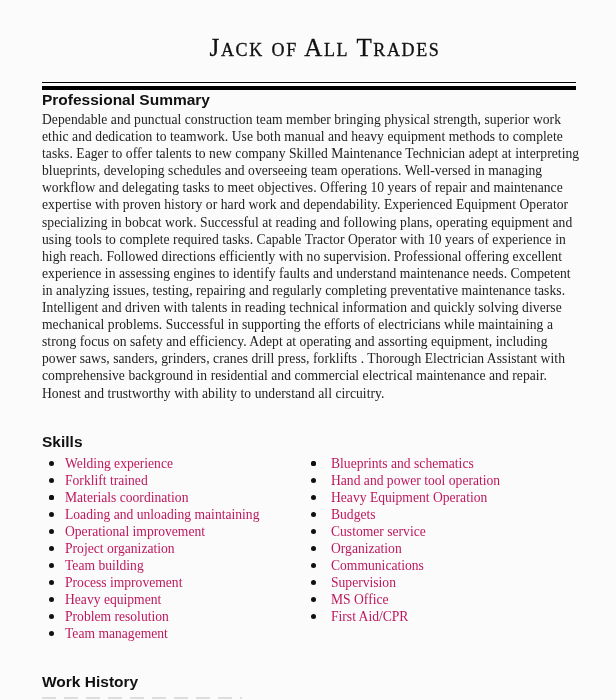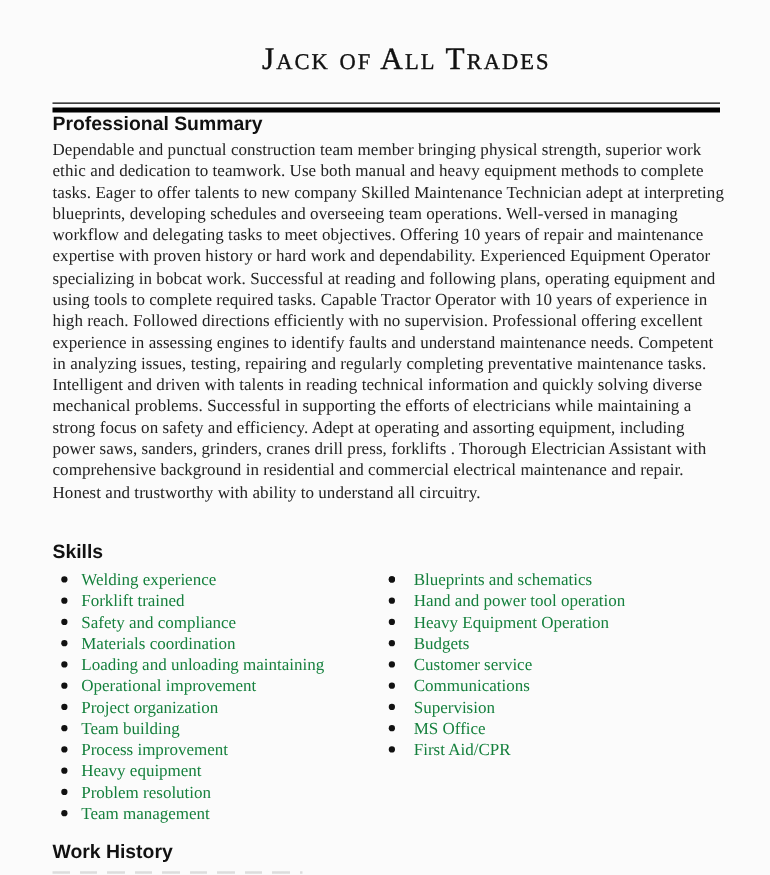--- a/index.html
+++ b/index.html
@@ -85,21 +85,21 @@
     }
     .skills ul.col-right {
       width: 268px;
     }
     .skills li {
       position: relative;
       padding-left: 23px;
       font-family: "Liberation Serif", "DejaVu Serif", serif;
       font-size: 13.6px;
       line-height: 17px;
-      color: #15803d;
+      color: #be185d;
       white-space: nowrap;
     }
     .skills ul.col-left li { padding-left: 23px; }
     .skills ul.col-right li { padding-left: 23px; }
     .skills li .bullet {
       position: absolute;
       left: 7px;
       top: 6px;
       width: 5px;
       height: 5px;
@@ -128,38 +128,39 @@
 
   <h2 class="section-title" style="top:91px;">Professional Summary</h2>
   <p class="summary">Dependable and punctual construction team member bringing physical strength, superior work ethic and dedication to teamwork. Use both manual and heavy equipment methods to complete tasks. Eager to offer talents to new company Skilled Maintenance Technician adept at interpreting blueprints, developing schedules and overseeing team operations. Well-versed in managing workflow and delegating tasks to meet objectives. Offering 10 years of repair and maintenance expertise with proven history or hard work and dependability. Experienced Equipment Operator specializing in bobcat work. Successful at reading and following plans, operating equipment and using tools to complete required tasks. Capable Tractor Operator with 10 years of experience in high reach. Followed directions efficiently with no supervision. Professional offering excellent experience in assessing engines to identify faults and understand maintenance needs. Competent in analyzing issues, testing, repairing and regularly completing preventative maintenance tasks. Intelligent and driven with talents in reading technical information and quickly solving diverse mechanical problems. Successful in supporting the efforts of electricians while maintaining a strong focus on safety and efficiency. Adept at operating and assorting equipment, including power saws, sanders, grinders, cranes drill press, forklifts . Thorough Electrician Assistant with comprehensive background in residential and commercial electrical maintenance and repair. Honest and trustworthy with ability to understand all circuitry.</p>
 
   <h2 class="section-title" style="top:433px;">Skills</h2>
 
   <div class="skills">
     <ul class="col-left">
       <li><span class="bullet"></span><span>Welding experience</span></li>
       <li><span class="bullet"></span><span>Forklift trained</span></li>
-      <li><span class="bullet"></span><span>Safety and compliance</span></li>
+      <li><span class="bullet"></span></li>
       <li><span class="bullet"></span><span>Materials coordination</span></li>
       <li><span class="bullet"></span><span>Loading and unloading maintaining</span></li>
       <li><span class="bullet"></span><span>Operational improvement</span></li>
       <li><span class="bullet"></span><span>Project organization</span></li>
       <li><span class="bullet"></span><span>Team building</span></li>
       <li><span class="bullet"></span><span>Process improvement</span></li>
       <li><span class="bullet"></span><span>Heavy equipment</span></li>
       <li><span class="bullet"></span><span>Problem resolution</span></li>
       <li><span class="bullet"></span><span>Team management</span></li>
     </ul>
     <ul class="col-right">
       <li><span class="bullet"></span></li>
       <li><span class="bullet"></span><span>Blueprints and schematics</span></li>
       <li><span class="bullet"></span><span>Hand and power tool operation</span></li>
       <li><span class="bullet"></span><span>Heavy Equipment Operation</span></li>
       <li><span class="bullet"></span><span>Budgets</span></li>
       <li><span class="bullet"></span><span>Customer service</span></li>
+      <li><span class="bullet"></span><span>Organization</span></li>
       <li><span class="bullet"></span><span>Communications</span></li>
       <li><span class="bullet"></span><span>Supervision</span></li>
       <li><span class="bullet"></span><span>MS Office</span></li>
       <li><span class="bullet"></span><span>First Aid/CPR</span></li>
     </ul>
   </div>
 
   <h2 class="section-title" style="top:673px;">Work History</h2>
   <div class="faded-line"></div>
 

